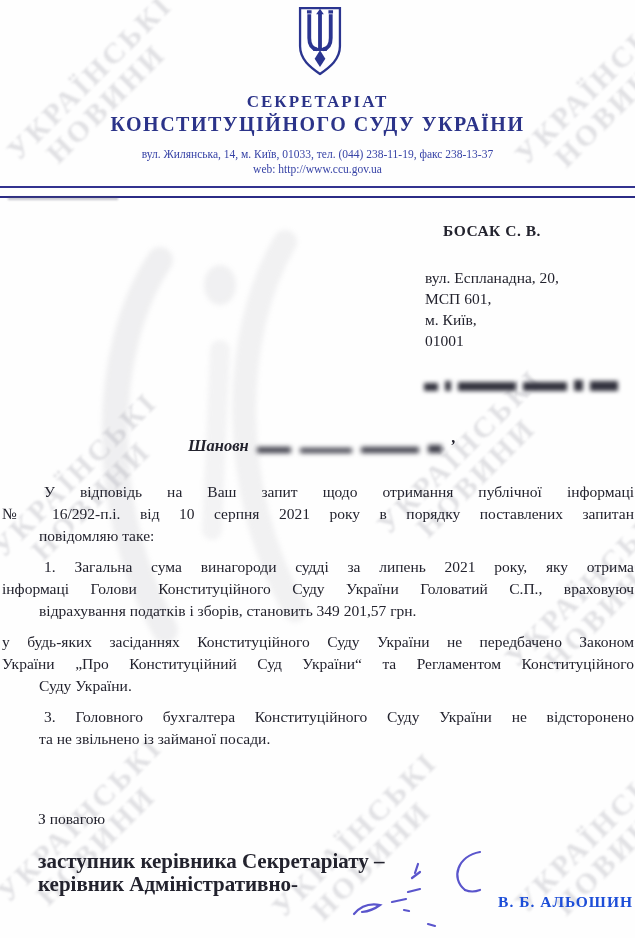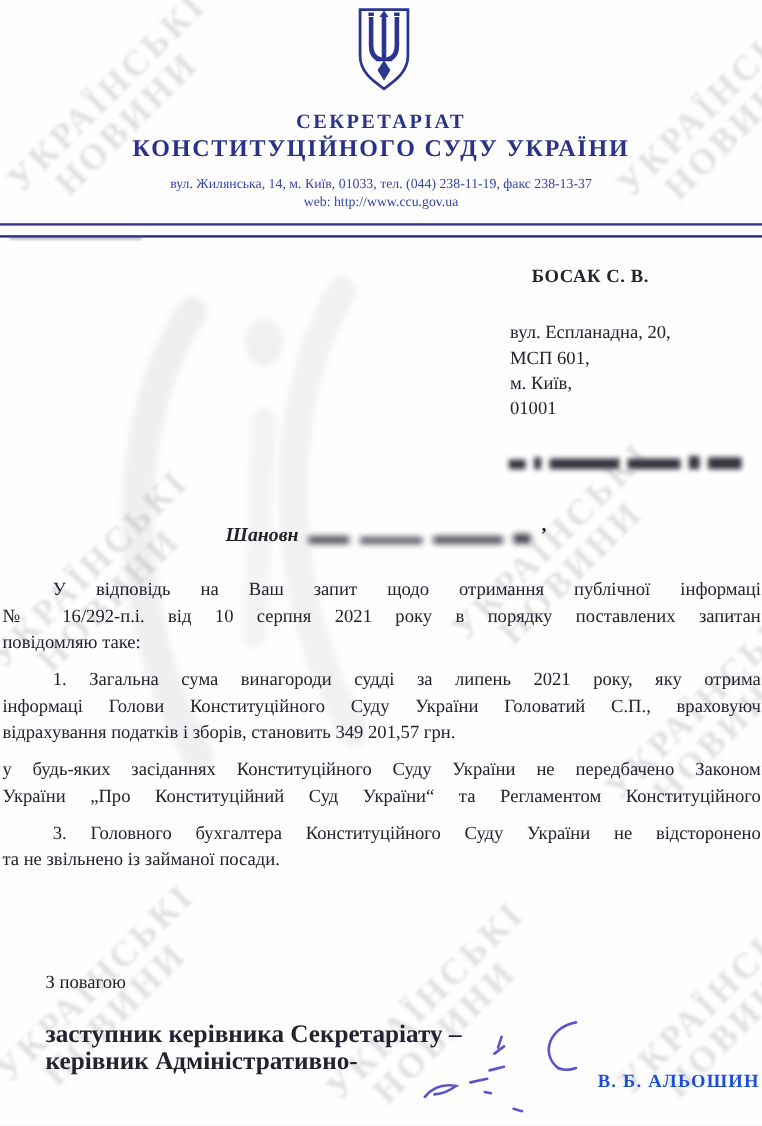--- a/index.html
+++ b/index.html
@@ -47,21 +47,21 @@
   .redacted i{display:block;background:#34343f;height:8px;border-radius:1px;}
   .salutation{position:absolute;left:188px;top:436px;font-weight:700;font-style:italic;
         font-size:16.5px;display:flex;align-items:flex-end;gap:8px;}
   .sal-blur{display:flex;align-items:flex-end;gap:9px;filter:blur(2.6px);padding-bottom:3px;}
   .sal-blur i{display:block;background:#3a3a46;height:6px;border-radius:1px;}
   .sal-mark{filter:blur(.4px);}
   
   .body-text{position:absolute;left:2px;top:481px;width:632px;font-size:15.5px;line-height:22px;}
   .para{margin:0 0 9px 0;}
   .jl{text-align:justify;text-align-last:justify;}
-  .ll{text-align:left;}
+  .ll{text-align:left;margin-left:37px;}
   .ind{padding-left:42px;}
   
   .regards{position:absolute;left:38px;top:810px;font-size:15.5px;}
   .position{position:absolute;left:38px;top:850px;font-size:21px;line-height:23px;font-weight:bold;}
   .signer{position:absolute;right:2px;top:893px;font-weight:700;font-size:15.5px;
         letter-spacing:1px;color:#1d4ed8;}
   .sig{position:absolute;left:348px;top:846px;width:150px;height:92px;}
 </style>
 </head>
 <body>
@@ -165,20 +165,21 @@
       <div class="ll">повідомляю таке:</div>
     </div>
     <div class="para">
       <div class="jl ind">1. Загальна сума винагороди судді за липень 2021 року, яку отрима</div>
       <div class="jl">інформаці Голови Конституційного Суду України Головатий С.П., враховуюч</div>
       <div class="ll">відрахування податків і зборів, становить 349 201,57 грн.</div>
     </div>
     <div class="para">
       <div class="jl">у будь-яких засіданнях Конституційного Суду України не передбачено Законом</div>
       <div class="jl">України „Про Конституційний Суд України“ та Регламентом Конституційного</div>
+      <div class="ll">Суду України.</div>
     </div>
     <div class="para">
       <div class="jl ind">3. Головного бухгалтера Конституційного Суду України не відсторонено</div>
       <div class="ll">та не звільнено із займаної посади.</div>
     </div>
   </div>
 
   <div class="regards">З повагою</div>
   <div class="position">
     <div>заступник керівника Секретаріату –</div>

